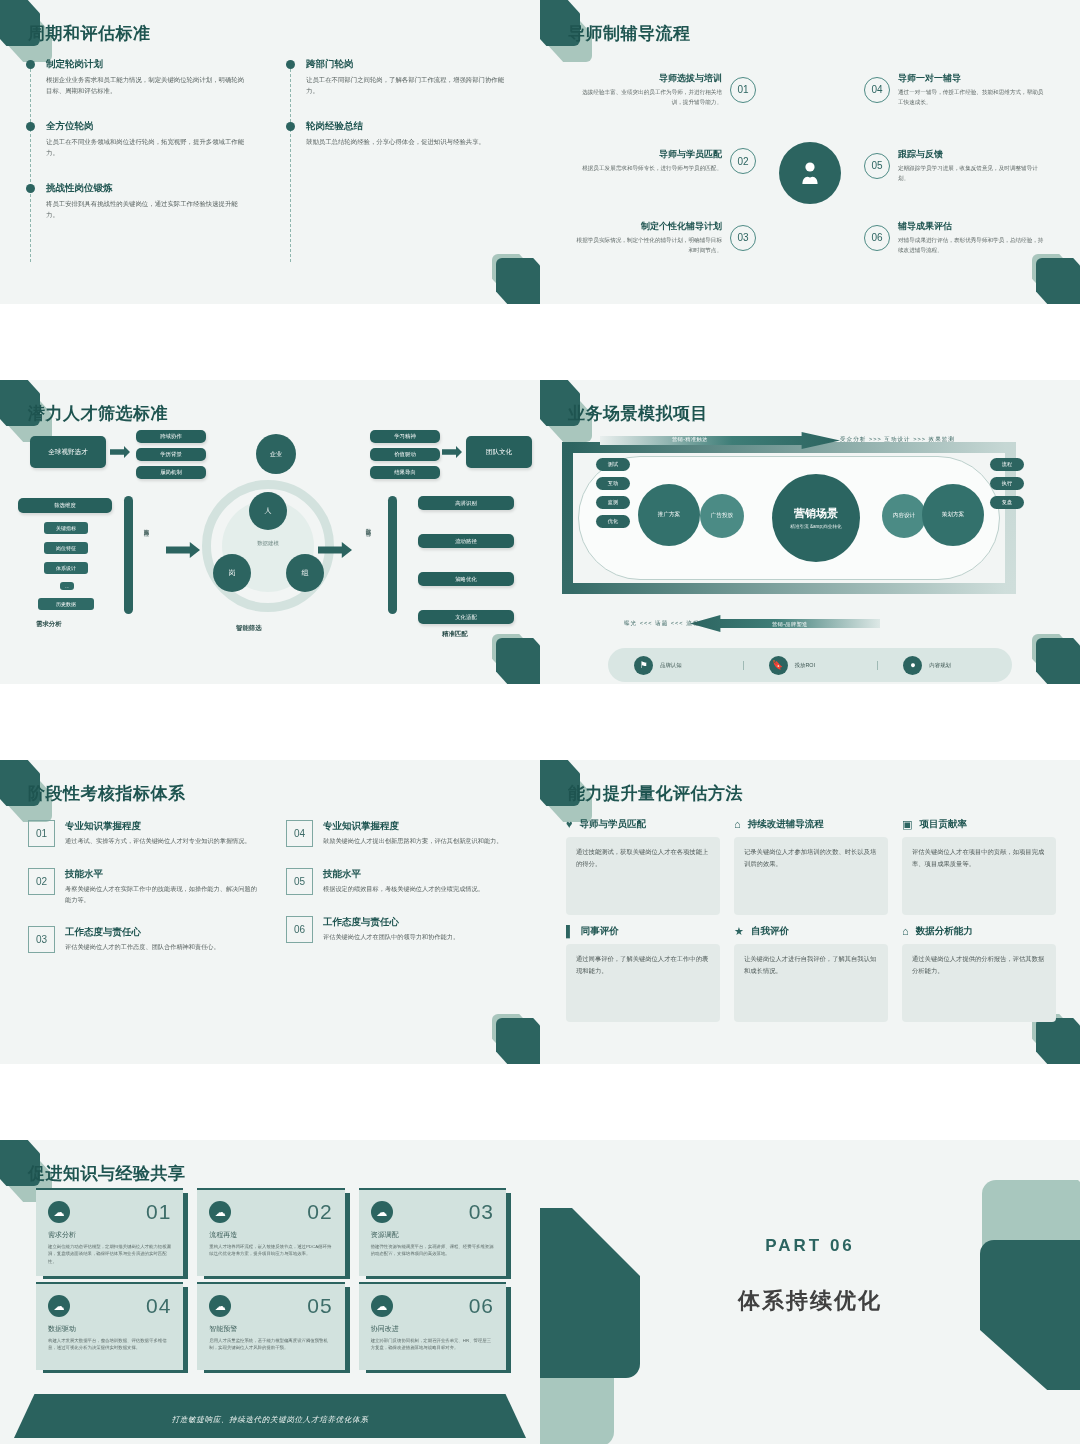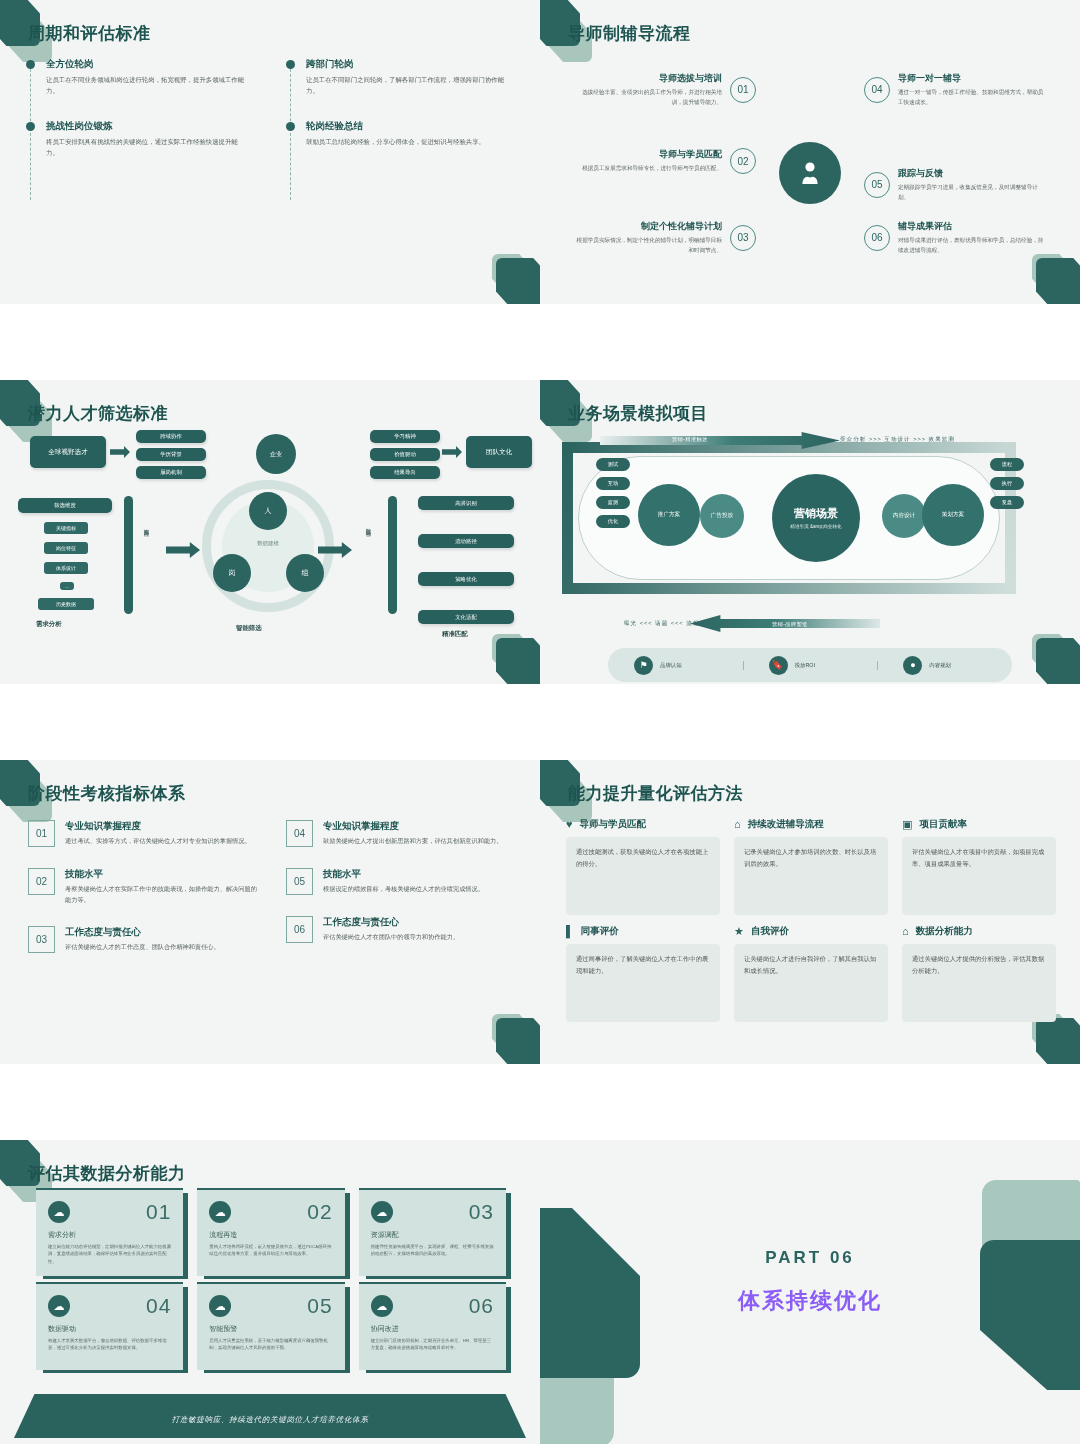--- a/index.html
+++ b/index.html
@@ -93,21 +93,21 @@
   .mn-num {
     width: 26px; height: 26px; border-radius: 50%;
     border: 1.2px solid #4e8b85; color: #2c6460;
     font-size: 10px; display: flex; align-items: center; justify-content: center;
     flex: 0 0 26px; background: #f2f5f4;
   }
   .mn1 { left: 16px;  top: 20px; }
   .mn2 { left: 16px;  top: 96px; }
   .mn3 { left: 16px;  top: 168px; }
   .mn4 { right: 16px; top: 20px;  flex-direction: row-reverse; }
-  .mn5 { right: 16px; top: 96px;  flex-direction: row-reverse; margin-top: 19px; }
+  .mn5 { right: 16px; top: 96px;  flex-direction: row-reverse; }
   .mn6 { right: 16px; top: 168px; flex-direction: row-reverse; }
 
   
   .mk { position: absolute; left: 0; top: 48px; width: 540px; height: 256px; }
   .mk-track {
     position: absolute; left: 22px; top: 14px; width: 454px; height: 152px;
     border: 11px solid; border-image: linear-gradient(100deg,#2c6460,#cfdedb) 1;
     border-radius: 76px;
     background: transparent;
   }
@@ -252,39 +252,44 @@
            clip-path: polygon(0 0, 60% 0, 100% 40%, 100% 100%, 40% 100%, 0 60%); }
   .pd-l2 { position: absolute; left: -96px; top: 130px; width: 170px; height: 176px;
            background: #a8c7be; border-radius: 14px;
            clip-path: polygon(0 0, 60% 0, 100% 40%, 100% 100%, 40% 100%, 0 60%); }
   .pd-r1 { position: absolute; right: -62px; top: 40px; width: 160px; height: 150px;
            background: #a8c7be; border-radius: 14px;
            clip-path: polygon(0 0, 60% 0, 100% 40%, 100% 100%, 40% 100%, 0 60%); }
   .pd-r2 { position: absolute; right: -68px; top: 100px; width: 168px; height: 150px;
            background: #2c6460; border-radius: 14px;
            clip-path: polygon(0 0, 60% 0, 100% 40%, 100% 100%, 40% 100%, 0 60%); }
-  .pd-part { position: absolute; left: 0; right: 0; top: 108px; text-align: center;
+  .pd-part { position: absolute; left: 0; right: 0; top: 96px; text-align: center;
              font-size: 17px; font-weight: 700; color: #2c6460; letter-spacing: 3px; }
   .pd-title { position: absolute; left: 0; right: 0; top: 146px; text-align: center;
-              font-size: 22px; font-weight: 700; color: #8b5cf6; letter-spacing: 2px; }
+              font-size: 22px; font-weight: 700; color: #404040; letter-spacing: 2px; }
 </style>
 </head>
 <body>
 
 <div class="deck">
 
   <div class="slide">
     <div class="corner-tl2"></div>
     <div class="corner-tl"></div>
     <div class="corner-br2"></div>
     <div class="corner-br"></div>
     <div class="s-title">周期和评估标准</div>
 
     <div class="rot-cols">
       <div class="rot-col">
+        <div class="rot-item">
+          <span class="rot-dot"></span>
+          <div class="rot-h">制定轮岗计划</div>
+          <div class="rot-p">根据企业业务需求和员工能力情况，制定关键岗位轮岗计划，明确轮岗目标、周期和评估标准。</div>
+        </div>
         <div class="rot-item">
           <span class="rot-dot"></span>
           <div class="rot-h">全方位轮岗</div>
           <div class="rot-p">让员工在不同业务领域和岗位进行轮岗，拓宽视野，提升多领域工作能力。</div>
         </div>
         <div class="rot-item">
           <span class="rot-dot"></span>
           <div class="rot-h">挑战性岗位锻炼</div>
           <div class="rot-p">将员工安排到具有挑战性的关键岗位，通过实际工作经验快速提升能力。</div>
         </div>
@@ -590,21 +595,21 @@
         <div class="qe-body">通过关键岗位人才提供的分析报告，评估其数据分析能力。</div>
       </div>
     </div>
   </div>
 
   <div class="spacer"></div>
 
   <div class="slide">
     <div class="corner-tl2"></div>
     <div class="corner-tl"></div>
-    <div class="s-title">评估其数据分析能力</div>
+    <div class="s-title">促进知识与经验共享</div>
 
     <div class="df">
       <div class="df-plinth">
         <span>打造敏捷响应、持续迭代的关键岗位人才培养优化体系</span>
       </div>
       <div class="df-grid">
         <div class="df-card">
           <div class="df-top">
             <span class="df-ic">☁</span>
             <span class="df-n">01</span>

